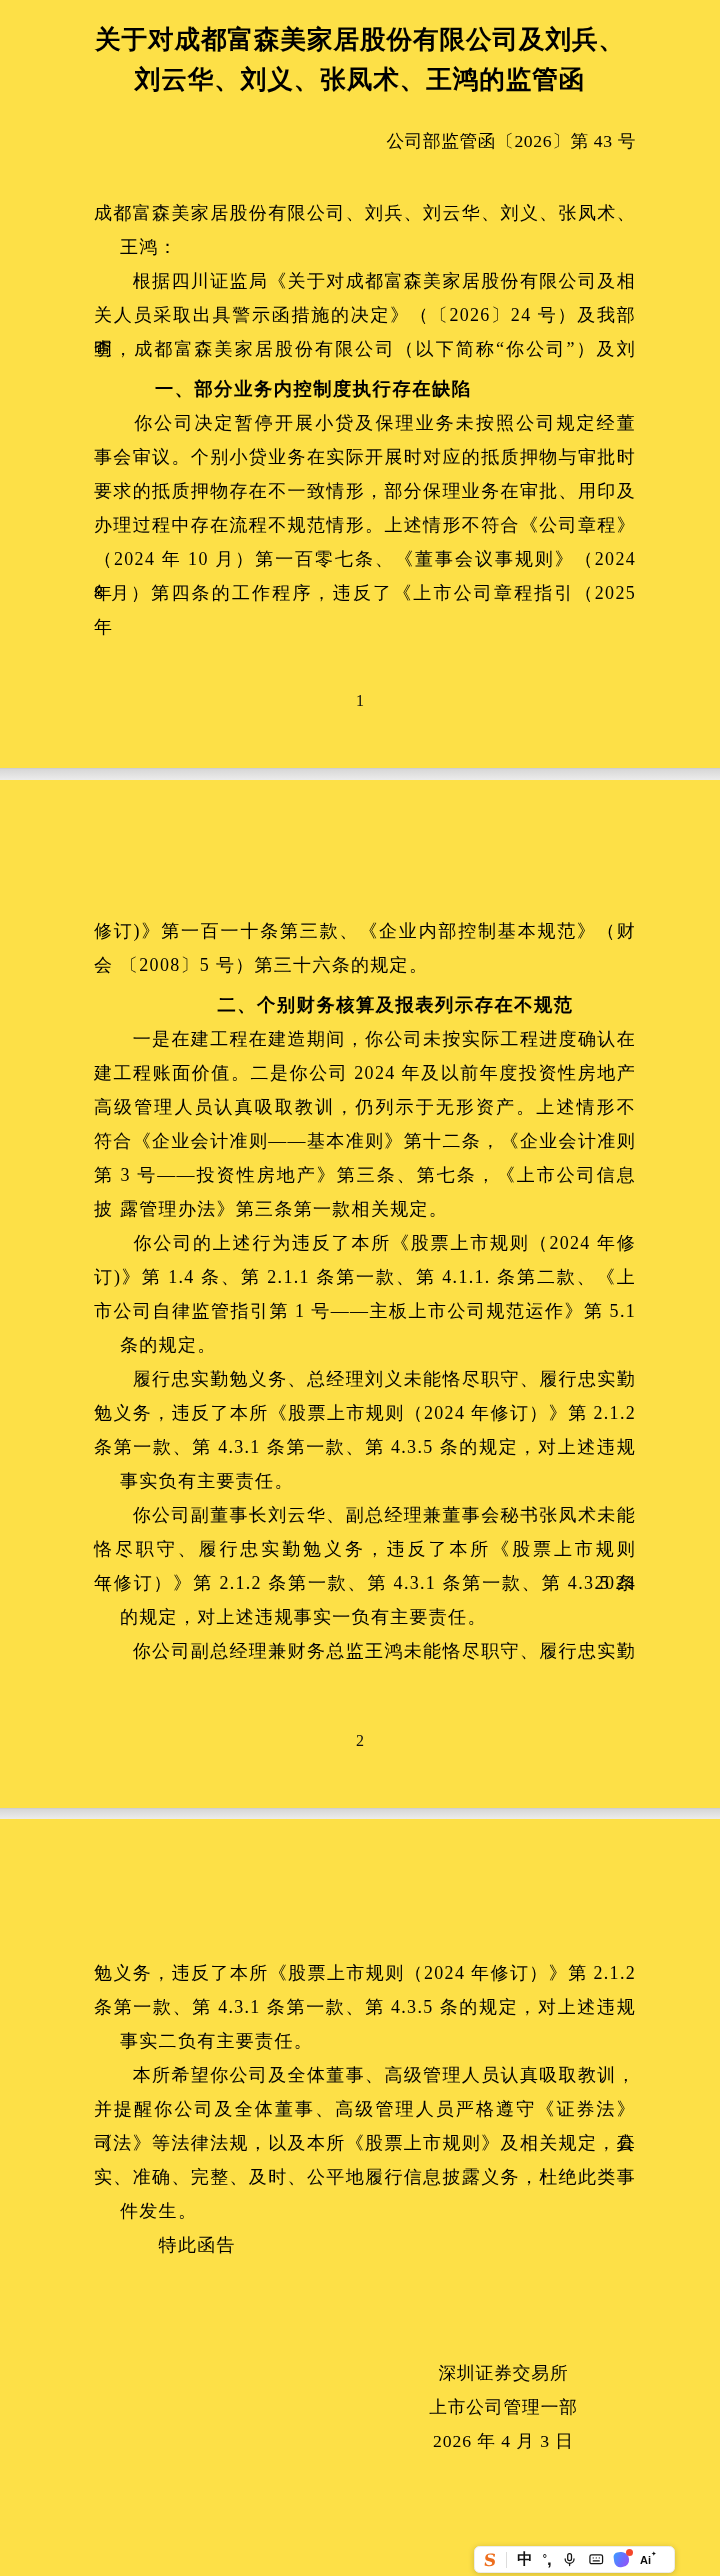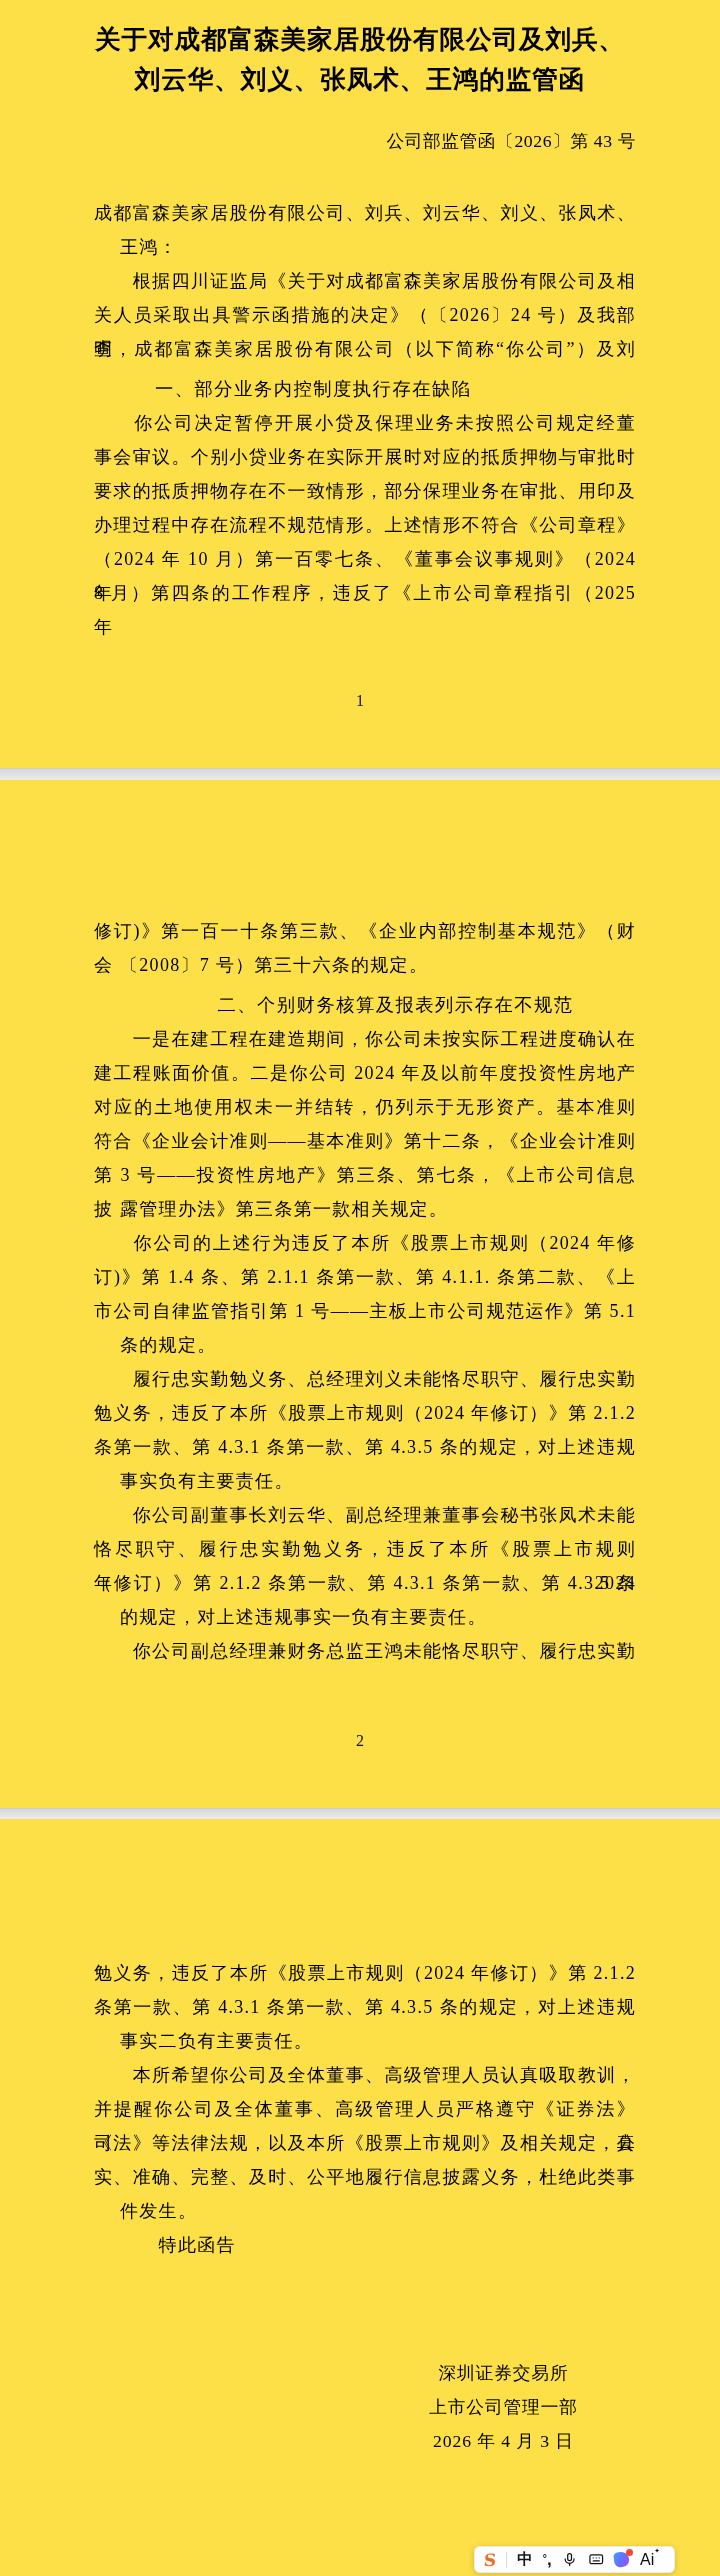--- a/index.html
+++ b/index.html
@@ -11,21 +11,21 @@
   .page{position:relative;width:720px;background:#fde047;padding-left:44px;}
   .page-sep{width:720px;height:11.6px;background:linear-gradient(#d7d7d7,#ececec);border-top:0.6px solid #cfcfcf;box-sizing:border-box;}
   .content{position:absolute;left:94px;width:542px;}
   .line{
     height:34px;line-height:34px;font-size:18px;letter-spacing:1.3px;
     white-space:nowrap;color:#000;
   }
   .fill{white-space:normal;text-align:justify;text-align-last:justify;text-justify:inter-character;}
   .end{text-align:left;margin-left:26px;}
   .hd{
-    font-family:"Liberation Sans","DejaVu Sans",sans-serif;font-weight:normal;
+    font-family:"Liberation Sans","DejaVu Sans",sans-serif;font-weight:bold;
     font-size:18.3px;letter-spacing:1.5px;margin-top:6.1px;
   }
   .title-block{position:absolute;left:51px;width:618px;top:19.5px;text-align:center;}
   .title-line{
     font-size:25.6px;line-height:40px;font-weight:bold;letter-spacing:0.9px;
     font-family:"Liberation Serif","DejaVu Serif",serif;
   }
   .doc-number{
     position:absolute;left:94px;width:542px;top:129px;height:24.4px;line-height:24.4px;
     text-align:right;font-size:17.7px;letter-spacing:0.6px;
@@ -52,21 +52,21 @@
   .mode-cn{font-size:15.2px;font-weight:600;color:#141414;}
   .punct{font-weight:700;color:#141414;line-height:1;}
   .punct .deg{font-size:10.4px;vertical-align:8.5px;}
   .punct .cma{font-size:17px;}
   .blob{
     width:15.2px;height:15.2px;border-radius:28% 50% 45% 40%;
     background:linear-gradient(125deg,#3D9BFF 5%,#6D6BFF 55%,#9C4DF4 100%);
     transform:rotate(-8deg);
   }
   .blob-dot{position:absolute;top:-3px;right:-3.7px;width:7.3px;height:7.3px;border-radius:50%;background:#F5472B;}
-  .ai-label{font-size:16px;font-weight:400;color:#0c0c0c;letter-spacing:0;}
+  .ai-label{font-size:11px;font-weight:700;color:#0c0c0c;letter-spacing:0;}
   .ai-star{position:absolute;top:-3.7px;right:-5.5px;font-size:6.7px;color:#0c0c0c;}
   svg.icon{display:block;}
 </style>
 </head>
 <body>
 
 <div class="page" style="height:768px;">
   <div class="title-block">
     <div class="title-line">关于对成都富森美家居股份有限公司及刘兵、</div>
     <div class="title-line">刘云华、刘义、张凤术、王鸿的监管函</div>
@@ -87,25 +87,25 @@
     <div class="line fill">8 月）第四条的工作程序，违反了《上市公司章程指引（2025 年</div>
   </div>
   <div class="page-number" style="top:689px;">1</div>
 </div>
 
 <div class="page-sep"></div>
 
 <div class="page" style="height:1028px;">
   <div class="content" style="top:134px;">
     <div class="line fill">修订)》第一百一十条第三款、《企业内部控制基本规范》（财会</div>
-    <div class="line end">〔2008〕7 号）第三十六条的规定。</div>
+    <div class="line end">〔2008〕5 号）第三十六条的规定。</div>
     <div class="line end hd" style="text-indent:35px;text-align:center;">二、个别财务核算及报表列示存在不规范</div>
     <div class="line fill">　　一是在建工程在建造期间，你公司未按实际工程进度确认在</div>
     <div class="line fill">建工程账面价值。二是你公司 2024 年及以前年度投资性房地产</div>
-    <div class="line fill">对应的土地使用权未一并结转，仍列示于无形资产。基本准则</div>
+    <div class="line fill">高级管理人员认真吸取教训，仍列示于无形资产。上述情形不</div>
     <div class="line fill">符合《企业会计准则——基本准则》第十二条，《企业会计准则</div>
     <div class="line fill">第 3 号——投资性房地产》第三条、第七条，《上市公司信息披</div>
     <div class="line end">露管理办法》第三条第一款相关规定。</div>
     <div class="line fill">　　你公司的上述行为违反了本所《股票上市规则（2024 年修</div>
     <div class="line fill">订)》第 1.4 条、第 2.1.1 条第一款、第 4.1.1. 条第二款、《上</div>
     <div class="line fill">市公司自律监管指引第 1 号——主板上市公司规范运作》第 5.1</div>
     <div class="line end">条的规定。</div>
     <div class="line fill">　　履行忠实勤勉义务、总经理刘义未能恪尽职守、履行忠实勤</div>
     <div class="line fill">勉义务，违反了本所《股票上市规则（2024 年修订）》第 2.1.2</div>
     <div class="line fill">条第一款、第 4.3.1 条第一款、第 4.3.5 条的规定，对上述违规</div>

